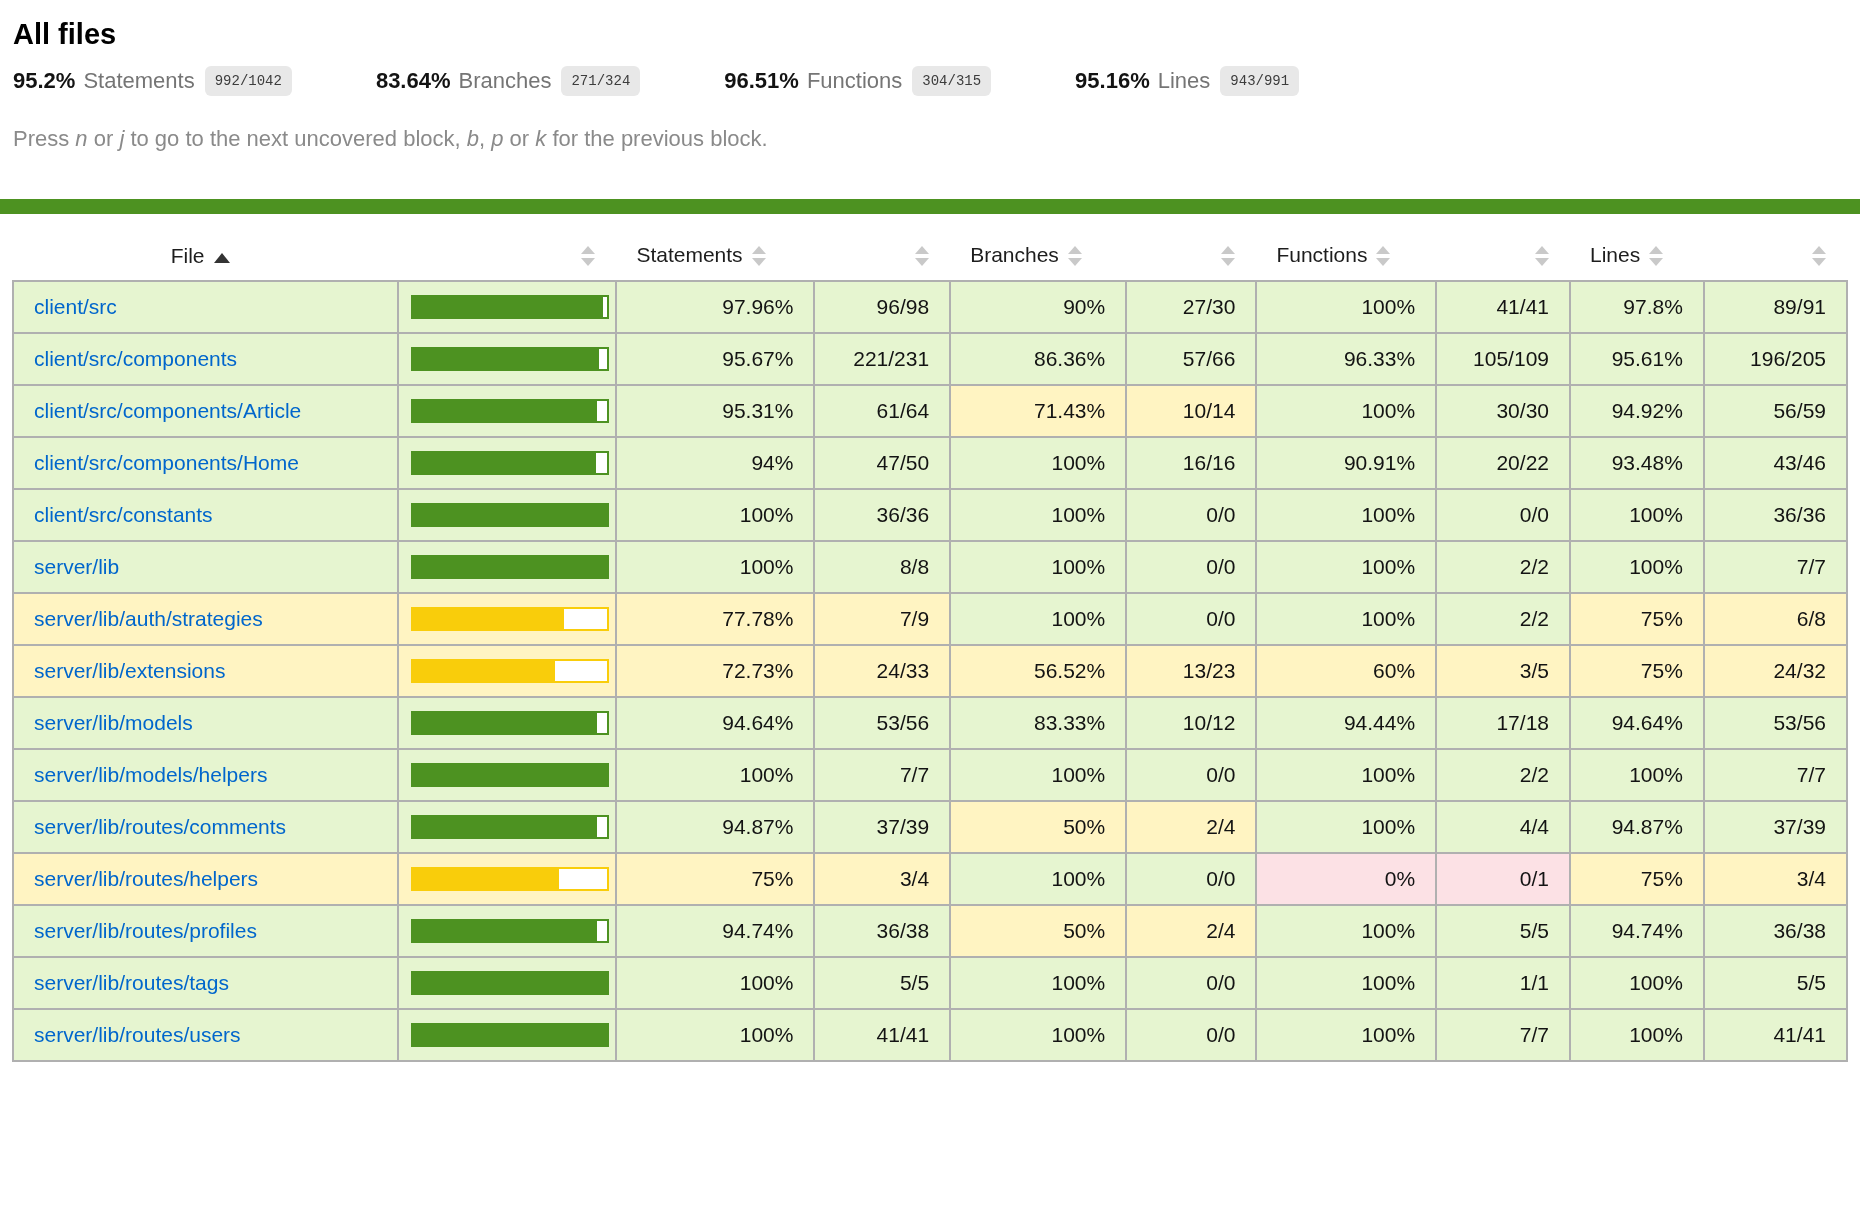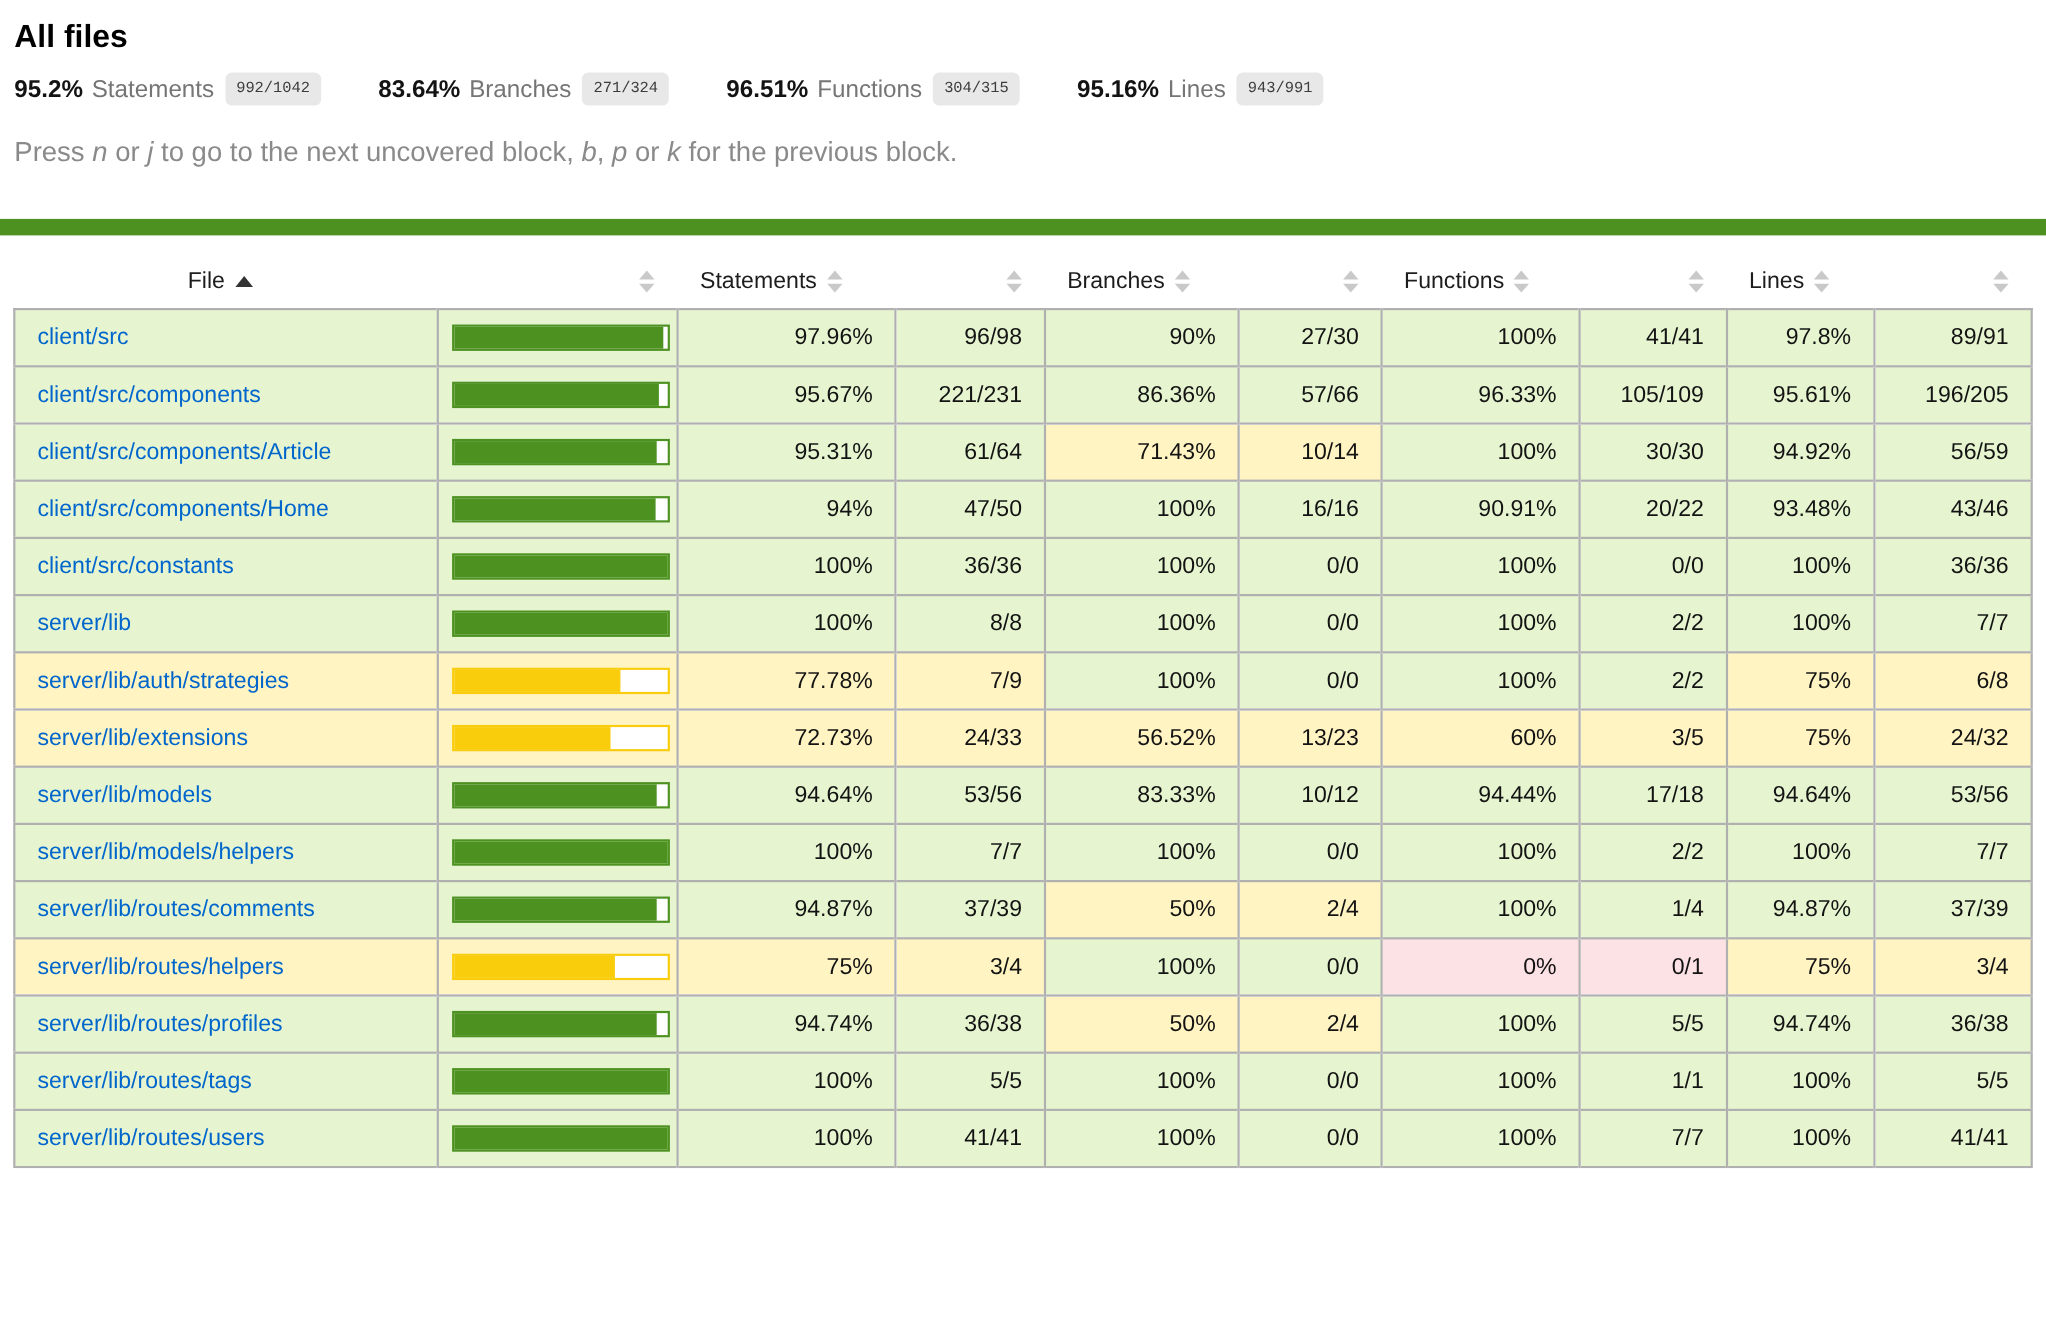--- a/index.html
+++ b/index.html
@@ -6,26 +6,26 @@
     --green:#4D9221; --gold:#F9CD0B;
     --bg-high:#E6F5D0; --bg-medium:#FFF4C2; --bg-low:#FCE1E5;
     --link:#0066CC; --border:#b0b0b0; --frac-bg:#E8E8E8;
   }
   *{box-sizing:border-box;}
   html,body{margin:0;padding:0;background:#fff;color:#131313;
     font-family:"Liberation Sans","DejaVu Sans",sans-serif;}
   .wrap{padding:10px 13px 0 13px;}
   h1{font-size:29px;line-height:40px;margin:4px 0 12px 0;font-weight:bold;color:#000000;}
   .summary{display:flex;align-items:center;margin:0 0 30px 0;}
-  .summary-item{margin-right:52px;font-size:22px;white-space:nowrap;display:flex;align-items:center;}
+  .summary-item{margin-right:84px;font-size:22px;white-space:nowrap;display:flex;align-items:center;}
   .metric-pct{font-weight:bold;color:#131313;margin-right:8px;}
   .metric-label{color:#757575;}
   .fraction{font-family:"Liberation Mono","DejaVu Sans Mono",monospace;font-size:14px;
     color:#3c3c3c;background:var(--frac-bg);padding:7px 10px;border-radius:6px;margin-left:10px;}
-  .hint{color:#8a8a8a;font-size:25px;margin:0;line-height:25px;}
+  .hint{color:#8a8a8a;font-size:22px;margin:0;line-height:25px;}
   .hint em{font-style:italic;}
   .status-line{height:15px;background:var(--green);margin-top:48px;}
   .table-wrap{padding:18px 12px 0 12px;}
   table.coverage{border-collapse:collapse;width:100%;table-layout:fixed;font-size:21px;}
   thead th{font-weight:normal;color:#1d1d1d;padding:11px 20px;font-size:21px;white-space:nowrap;cursor:pointer;}
   th.h-file{text-align:center;padding-left:10px;}
   th.h-pct{text-align:left;}
   th.h-pic,th.h-abs{text-align:right;}
   tbody{border:2px solid var(--border);}
   tbody tr{border-bottom:2px solid var(--border);}
@@ -277,21 +277,21 @@
           <td class="pic cell-high">
             <div class="chart bar-high">
               <div class="cover-fill" style="width: 95%;"></div>
             </div>
           </td>
           <td class="pct cell-high">94.87%</td>
           <td class="abs cell-high">37/39</td>
           <td class="pct cell-medium">50%</td>
           <td class="abs cell-medium">2/4</td>
           <td class="pct cell-high">100%</td>
-          <td class="abs cell-high">1/4</td>
+          <td class="abs cell-high">4/4</td>
           <td class="pct cell-high">94.87%</td>
           <td class="abs cell-high">37/39</td>
         </tr>
         <tr>
           <td class="file cell-medium"><a class="file-link" href="#">server/lib/routes/helpers</a></td>
           <td class="pic cell-medium">
             <div class="chart bar-medium">
               <div class="cover-fill" style="width: 75%;"></div>
             </div>
           </td>

